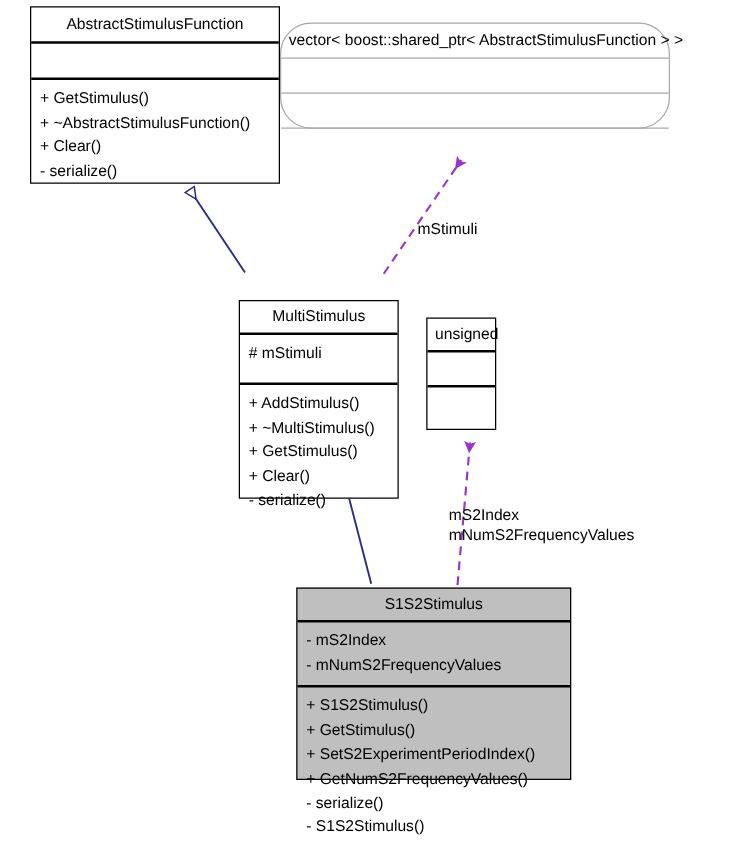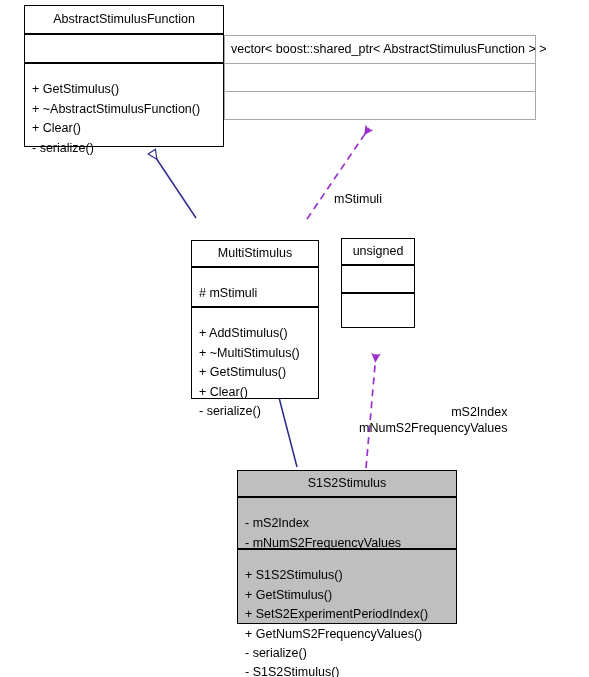--- a/index.html
+++ b/index.html
@@ -44,21 +44,21 @@
     border-bottom: 2px solid #000000;
   }
   .gray-border .uml-title {
     border-bottom: 1px solid #a8a8a8;
   }
 
   .uml-compartment {
     box-sizing: border-box;
     font-size: 12.5px;
     color: #000000;
-    padding: 16px 7px 6px 7px;
+    padding: 5px 7px 6px 7px;
     line-height: 1.55;
     border-bottom: 2px solid #000000;
   }
   .uml-compartment:last-child {
     border-bottom: none;
   }
   .gray-border .uml-compartment {
     border-bottom: 1px solid #a8a8a8;
   }
   .uml-compartment .member {
@@ -67,29 +67,29 @@
   .uml-compartment.empty {
     min-height: 22px;
     padding: 0;
   }
 
   
   #box-abstract        { left: 5px;   top: 5px;   width: 200px; height: 142px; margin-left: 19px; }
   #box-abstract .uml-title { padding-top: 6px; padding-bottom: 7px; }
   #box-abstract .c-attrs   { height: 29px; }
 
-  #box-vector          { left: 224px; top: 35px;  width: 312px; height: 85px; }
+  #box-vector          { left: 224px; top: 18px;  width: 312px; height: 85px; border-radius: 25px; }
   #box-vector .uml-title { padding-top: 6px; padding-bottom: 7px; }
   #box-vector .c-attrs   { height: 28px; }
   #box-vector .c-ops     { height: 28px; }
 
   #box-multi           { left: 191px; top: 221px; width: 128px; height: 159px; margin-top: 19px; }
   #box-multi .c-attrs  { height: 40px; }
 
-  #box-unsigned        { left: 341px; top: 238px; width: 74px; height: 90px; }
+  #box-unsigned        { left: 341px; top: 254px; width: 56px; height: 90px; }
   #box-unsigned .c-attrs { height: 28px; }
   #box-unsigned .c-ops   { height: 33px; }
 
   #box-s1s2            { left: 237px; top: 470px; width: 220px; height: 154px; }
   #box-s1s2 .c-attrs   { height: 52px; }
 
   
   #edges {
     position: absolute;
     left: 0;
@@ -102,22 +102,22 @@
 
   
   .edge-label {
     position: absolute;
     font-size: 12.5px;
     color: #000000;
     white-space: nowrap;
     z-index: 6;
     line-height: 1.3;
   }
-  #label-mstimuli  { left: 334px; top: 175px; margin-top: 16px; }
-  #label-s2        { left: 359px; top: 404px; text-align: right; }
+  #label-mstimuli  { left: 334px; top: 175px; }
+  #label-s2        { left: 359px; top: 404px; text-align: left; }
 </style>
 </head>
 <body>
 
 <div id="canvas">
 
   <svg id="edges" viewBox="0 0 589 677" width="589" height="677" xmlns="http://www.w3.org/2000/svg">
     <defs>
       <marker id="hollow-triangle" viewBox="0 0 12 12" refX="10.5" refY="6" markerWidth="11" markerHeight="11" orient="auto-start-reverse" markerUnits="userSpaceOnUse">
         <path d="M 1 6 L 11 1.2 L 11 10.8 Z" fill="#ffffff" stroke="#2a2a8c" stroke-width="1.3" stroke-linejoin="miter"></path>

